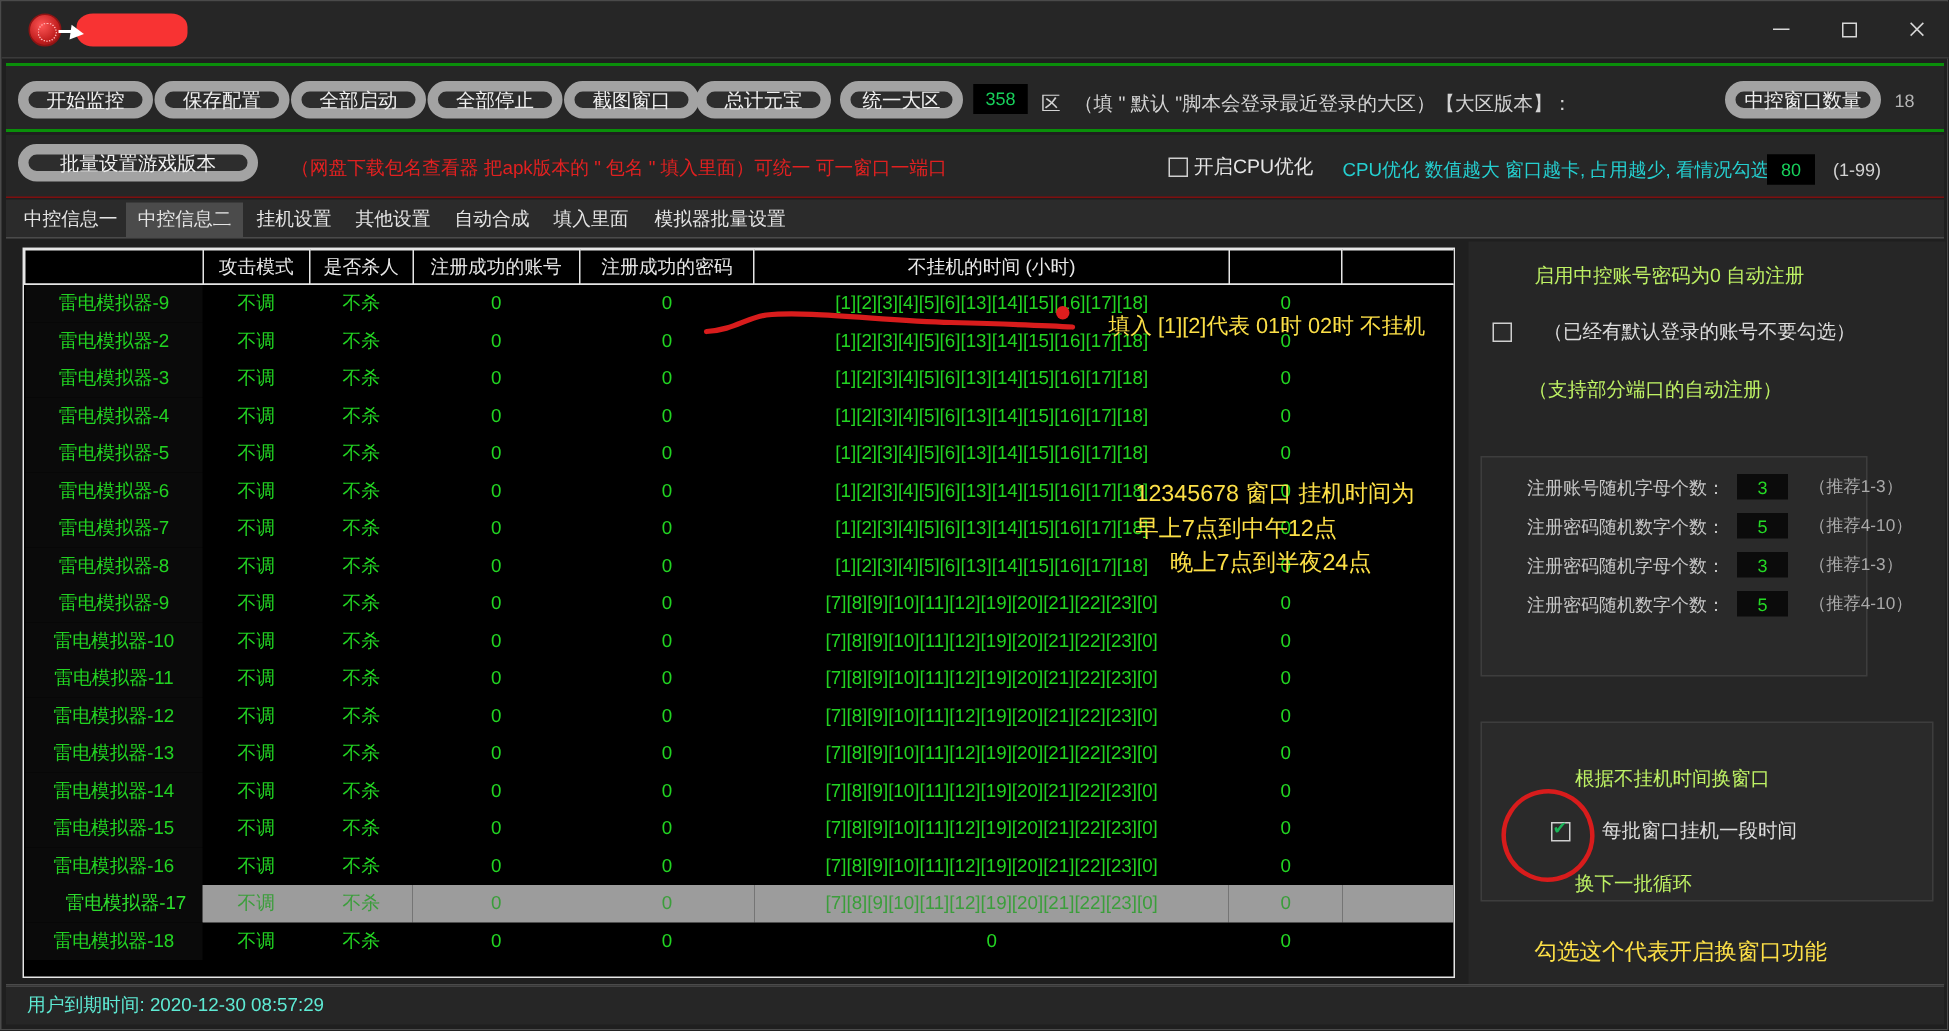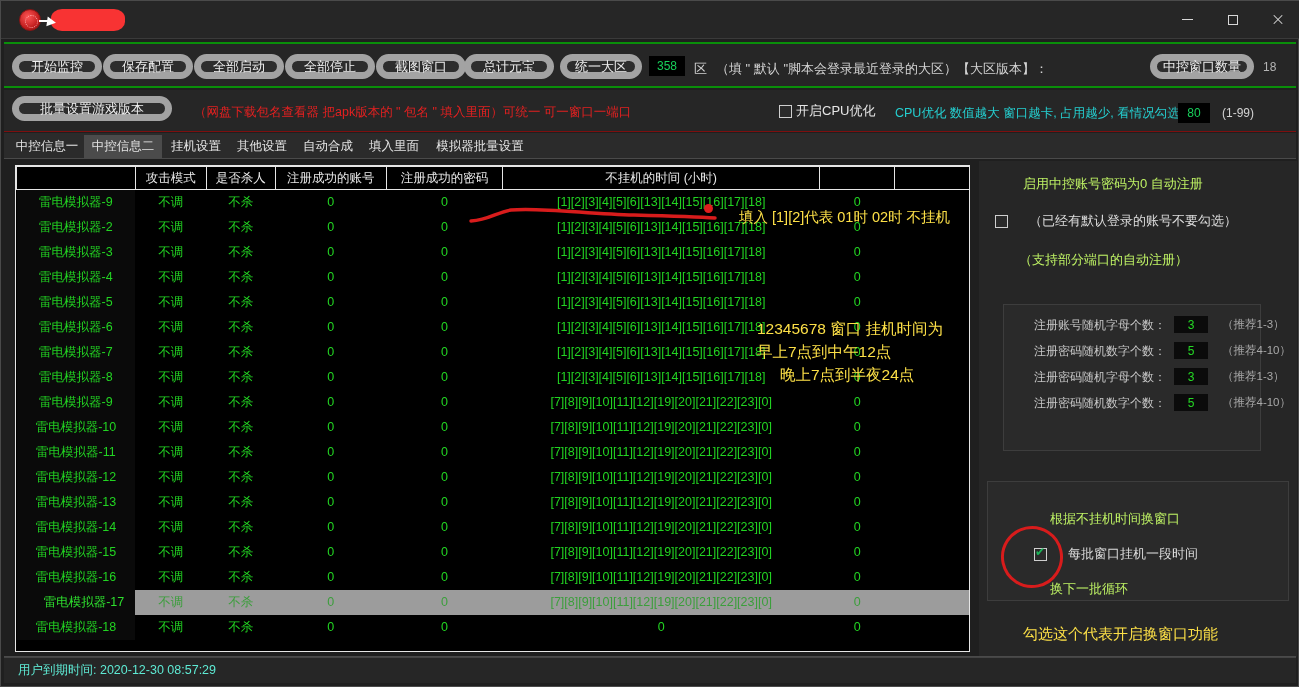--- a/index.html
+++ b/index.html
@@ -513,21 +513,21 @@
   <div class="rpanel">
     <div class="ptitle" style="left:44px;top:14px">启用中控账号密码为0 自动注册</div>
 
     <div class="rcheck" style="left:16px;top:51px">
       <span class="cb"></span>
       <span>（已经有默认登录的账号不要勾选）</span>
     </div>
 
     <div class="ptitle" style="left:40px;top:90px">（支持部分端口的自动注册）</div>
 
-    <div class="group" style="left:24px;top:143px;width:258px;height:147px">
+    <div class="group" style="left:8px;top:143px;width:258px;height:147px">
       <div class="fieldlabel" style="left:2px;top:12px;width:160px">注册账号随机字母个数：</div>
       <div class="fieldbox" style="left:170px;top:11px">3</div>
       <div class="fieldhint" style="left:218px;top:12px">（推荐1-3）</div>
 
       <div class="fieldlabel" style="left:2px;top:38px;width:160px">注册密码随机数字个数：</div>
       <div class="fieldbox" style="left:170px;top:37px">5</div>
       <div class="fieldhint" style="left:218px;top:38px">（推荐4-10）</div>
 
       <div class="fieldlabel" style="left:2px;top:64px;width:160px">注册密码随机字母个数：</div>
       <div class="fieldbox" style="left:170px;top:63px">3</div>

